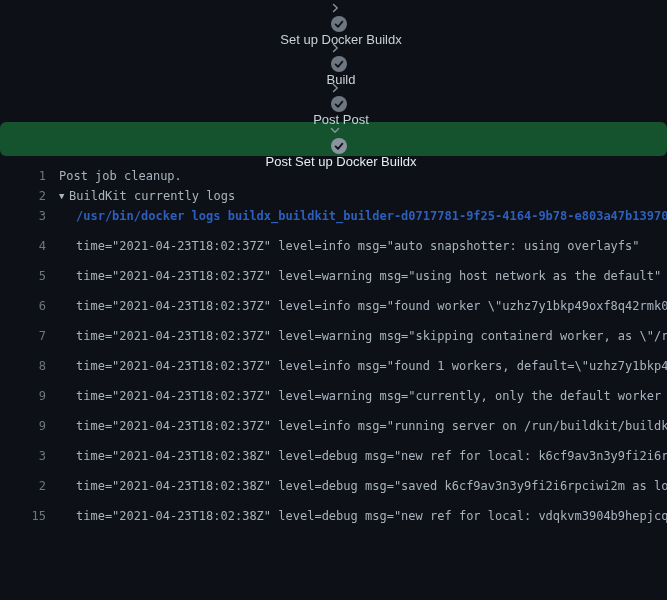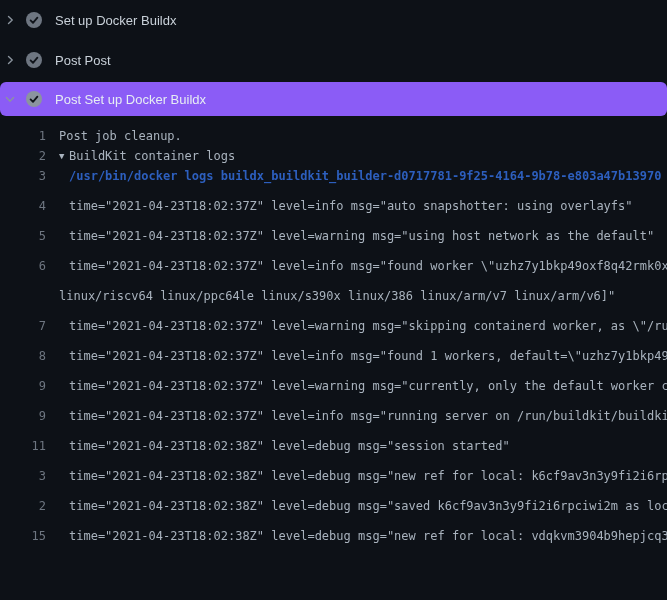--- a/index.html
+++ b/index.html
@@ -11,25 +11,26 @@
     position: relative;
   }
   
   .steps { width: 667px; }
   .step {
     height: 40px;
     display: flex; align-items: center;
     padding-left: 2px;
     box-sizing: border-box;
     cursor: pointer;
+    flex-direction: column;
   }
   .step.expanded {
     height: 34px;
     margin-top: 2px;
-    background: #8b5cf6;
+    background: #14532d;
     border-radius: 6px;
     text-align: center;
   }
   .chev { width: 16px; height: 16px; flex: none; display: flex; align-items: center; justify-content: center; }
   .check { width: 16px; height: 16px; flex: none; margin-left: 8px; }
   .step-label { margin-left: 13px; font-size: 13px; color: #c9d1d9; }
   .step.expanded .step-label { color: #e6edf3; font-weight: 400; }
   
   .log {
     padding-top: 10px;
@@ -40,21 +41,21 @@
     line-height: 20px;
   }
   .lrow { height: 20px; display: flex; white-space: pre; }
   .lnum {
     width: 46px; flex: none;
     text-align: right;
     color: #6e7681;
     cursor: pointer;
   }
   .ltext { margin-left: 13px; color: #a9b3be; }
-  .lrow.indent .ltext { margin-left: 23px; }
+  .lrow.indent .ltext { margin-left: 30px; }
   .lrow.command .ltext { color: #2d5fbe; font-weight: bold; }
   .gmark {
     margin-left: 13px; width: 10px; flex: none;
     color: #a9b3be; font-size: 9px; line-height: 20px;
   }
   .lrow.group .ltext { margin-left: 0; cursor: pointer; }
 </style>
 </head>
 <body>
 
@@ -75,45 +76,55 @@
       <div class="step">
         <span class="chev">
           <svg width="12" height="12" viewBox="0 0 16 16">
             <path d="M6 3.2 L11 8 L6 12.8" fill="none" stroke="#8b949e" stroke-width="1.8" stroke-linecap="round" stroke-linejoin="round"></path>
           </svg>
         </span>
         <span class="check"><svg width="16" height="16" viewBox="0 0 16 16">
             <circle cx="8" cy="8" r="8" fill="#6e7681"></circle>
             <path d="M4.6 8.4 L7 10.8 L11.4 5.6" fill="none" stroke="#10141a" stroke-width="1.8" stroke-linecap="round" stroke-linejoin="round"></path>
           </svg></span>
+        <span class="step-label">Build</span>
+      </div>
+      <div class="step">
+        <span class="chev">
+          <svg width="12" height="12" viewBox="0 0 16 16">
+            <path d="M6 3.2 L11 8 L6 12.8" fill="none" stroke="#8b949e" stroke-width="1.8" stroke-linecap="round" stroke-linejoin="round"></path>
+          </svg>
+        </span>
+        <span class="check"><svg width="16" height="16" viewBox="0 0 16 16">
+            <circle cx="8" cy="8" r="8" fill="#6e7681"></circle>
+            <path d="M4.6 8.4 L7 10.8 L11.4 5.6" fill="none" stroke="#10141a" stroke-width="1.8" stroke-linecap="round" stroke-linejoin="round"></path>
+          </svg></span>
         <span class="step-label">Post Post</span>
       </div>
       <div class="step expanded">
         <span class="chev">
           <svg width="12" height="12" viewBox="0 0 16 16">
             <path d="M3.2 6 L8 11 L12.8 6" fill="none" stroke="#8b949e" stroke-width="1.8" stroke-linecap="round" stroke-linejoin="round"></path>
           </svg>
         </span>
         <span class="check"><svg width="16" height="16" viewBox="0 0 16 16">
             <circle cx="8" cy="8" r="8" fill="#8b949e"></circle>
             <path d="M4.6 8.4 L7 10.8 L11.4 5.6" fill="none" stroke="#10141a" stroke-width="1.8" stroke-linecap="round" stroke-linejoin="round"></path>
           </svg></span>
         <span class="step-label">Post Set up Docker Buildx</span>
       </div>
     </div>
   <div class="log" id="log">
       <div class="lrow plain"><span class="lnum">1</span><span class="ltext">Post job cleanup.</span></div>
-      <div class="lrow group"><span class="lnum">2</span><span class="gmark">▼</span><span class="ltext">BuildKit container logs</span></div>
+      <div class="lrow group"><span class="lnum">2</span><span class="gmark">▼</span><span class="ltext">BuildKit currently logs</span></div>
       <div class="lrow command indent"><span class="lnum">3</span><span class="ltext">/usr/bin/docker logs buildx_buildkit_builder-d0717781-9f25-4164-9b78-e803a47b13970</span></div>
       <div class="lrow log indent"><span class="lnum">4</span><span class="ltext">time="2021-04-23T18:02:37Z" level=info msg="auto snapshotter: using overlayfs"</span></div>
       <div class="lrow log indent"><span class="lnum">5</span><span class="ltext">time="2021-04-23T18:02:37Z" level=warning msg="using host network as the default"</span></div>
       <div class="lrow log indent"><span class="lnum">6</span><span class="ltext">time="2021-04-23T18:02:37Z" level=info msg="found worker \"uzhz7y1bkp49oxf8q42rmk0xj</span></div>
-      <div class="lrow log"><span class="lnum"></span><span class="ltext">linux/riscv64 linux/ppc64le linux/s390x linux/386 linux/arm/v7 linux/arm/v6]"</span></div>
       <div class="lrow log indent"><span class="lnum">7</span><span class="ltext">time="2021-04-23T18:02:37Z" level=warning msg="skipping containerd worker, as \"/run</span></div>
       <div class="lrow log indent"><span class="lnum">8</span><span class="ltext">time="2021-04-23T18:02:37Z" level=info msg="found 1 workers, default=\"uzhz7y1bkp49o</span></div>
       <div class="lrow log indent"><span class="lnum">9</span><span class="ltext">time="2021-04-23T18:02:37Z" level=warning msg="currently, only the default worker ca</span></div>
       <div class="lrow log indent"><span class="lnum">9</span><span class="ltext">time="2021-04-23T18:02:37Z" level=info msg="running server on /run/buildkit/buildkit</span></div>
-      <div class="lrow log indent"><span class="lnum">11</span><span class="ltext">time="2021-04-23T18:02:38Z" level=debug msg="session started"</span></div>
       <div class="lrow log indent"><span class="lnum">3</span><span class="ltext">time="2021-04-23T18:02:38Z" level=debug msg="new ref for local: k6cf9av3n3y9fi2i6rpc</span></div>
       <div class="lrow log indent"><span class="lnum">2</span><span class="ltext">time="2021-04-23T18:02:38Z" level=debug msg="saved k6cf9av3n3y9fi2i6rpciwi2m as loca</span></div>
       <div class="lrow log indent"><span class="lnum">15</span><span class="ltext">time="2021-04-23T18:02:38Z" level=debug msg="new ref for local: vdqkvm3904b9hepjcq3k</span></div>
     </div>
 </div>
 
 </body></html>

